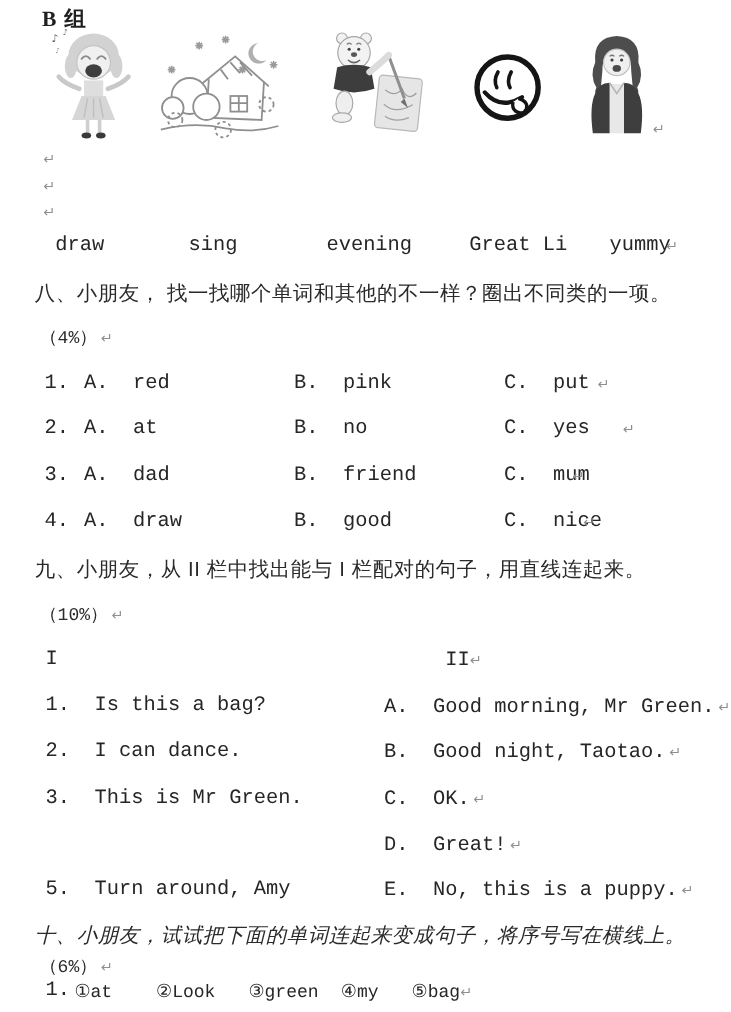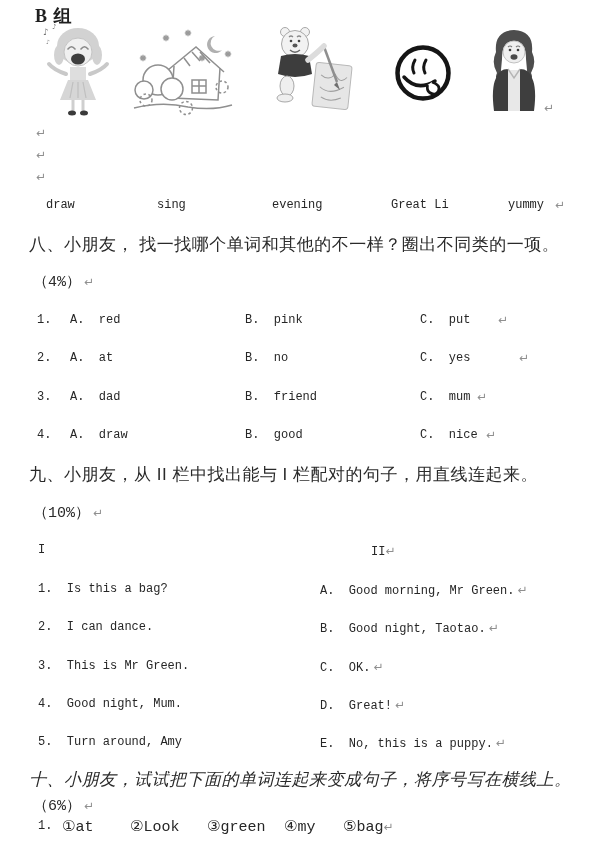--- a/index.html
+++ b/index.html
@@ -3,21 +3,21 @@
 <meta charset="utf-8">
 <style>
   html,body{margin:0;padding:0;background:#fff;}
   #doc{
     position:relative;width:609px;height:843px;background:#ffffff;
     overflow:hidden;color:#262626;
   }
   .abs{position:absolute;}
   .en{
     font-family:"Liberation Mono","DejaVu Sans Mono",monospace;
-    font-size:12px;line-height:18px;white-space:pre;color:#262626;
+    font-size:17px;line-height:18px;white-space:pre;color:#262626;
   }
   .cjk{
     font-family:"Liberation Sans","DejaVu Sans",sans-serif;
     font-size:17px;line-height:23px;letter-spacing:0.5px;color:#2a2a2a;white-space:pre;
   }
   .score{
     font-family:"Liberation Mono","DejaVu Sans Mono","DejaVu Sans",monospace;
     font-size:15px;color:#2a2a2a;white-space:pre;
   }
   .pilcrow{
@@ -224,21 +224,20 @@
       <span class="en">B.  Good night, Taotao.</span><span class="pilcrow pilcrow-inline">↵</span>
     </span>
   </div>
   <div class="abs" style="left:0;top:657px;width:483px;height:18px;">
     <span class="abs en" style="left:38px;">3.  This is Mr Green.</span>
     <span class="abs" style="left:320px;">
       <span class="en">C.  OK.</span><span class="pilcrow pilcrow-inline">↵</span>
     </span>
   </div>
   <div class="abs" style="left:0;top:695px;width:609px;height:18px;">
-    <span class="abs en" style="left:38px;">4.  Good night, Mum.</span>
     <span class="abs" style="left:320px;">
       <span class="en">D.  Great!</span><span class="pilcrow pilcrow-inline">↵</span>
     </span>
   </div>
   <div class="abs" style="left:0;top:733px;width:609px;height:18px;">
     <span class="abs en" style="left:38px;">5.  Turn around, Amy</span>
     <span class="abs" style="left:320px;">
       <span class="en">E.  No, this is a puppy.</span><span class="pilcrow pilcrow-inline">↵</span>
     </span>
   </div>

